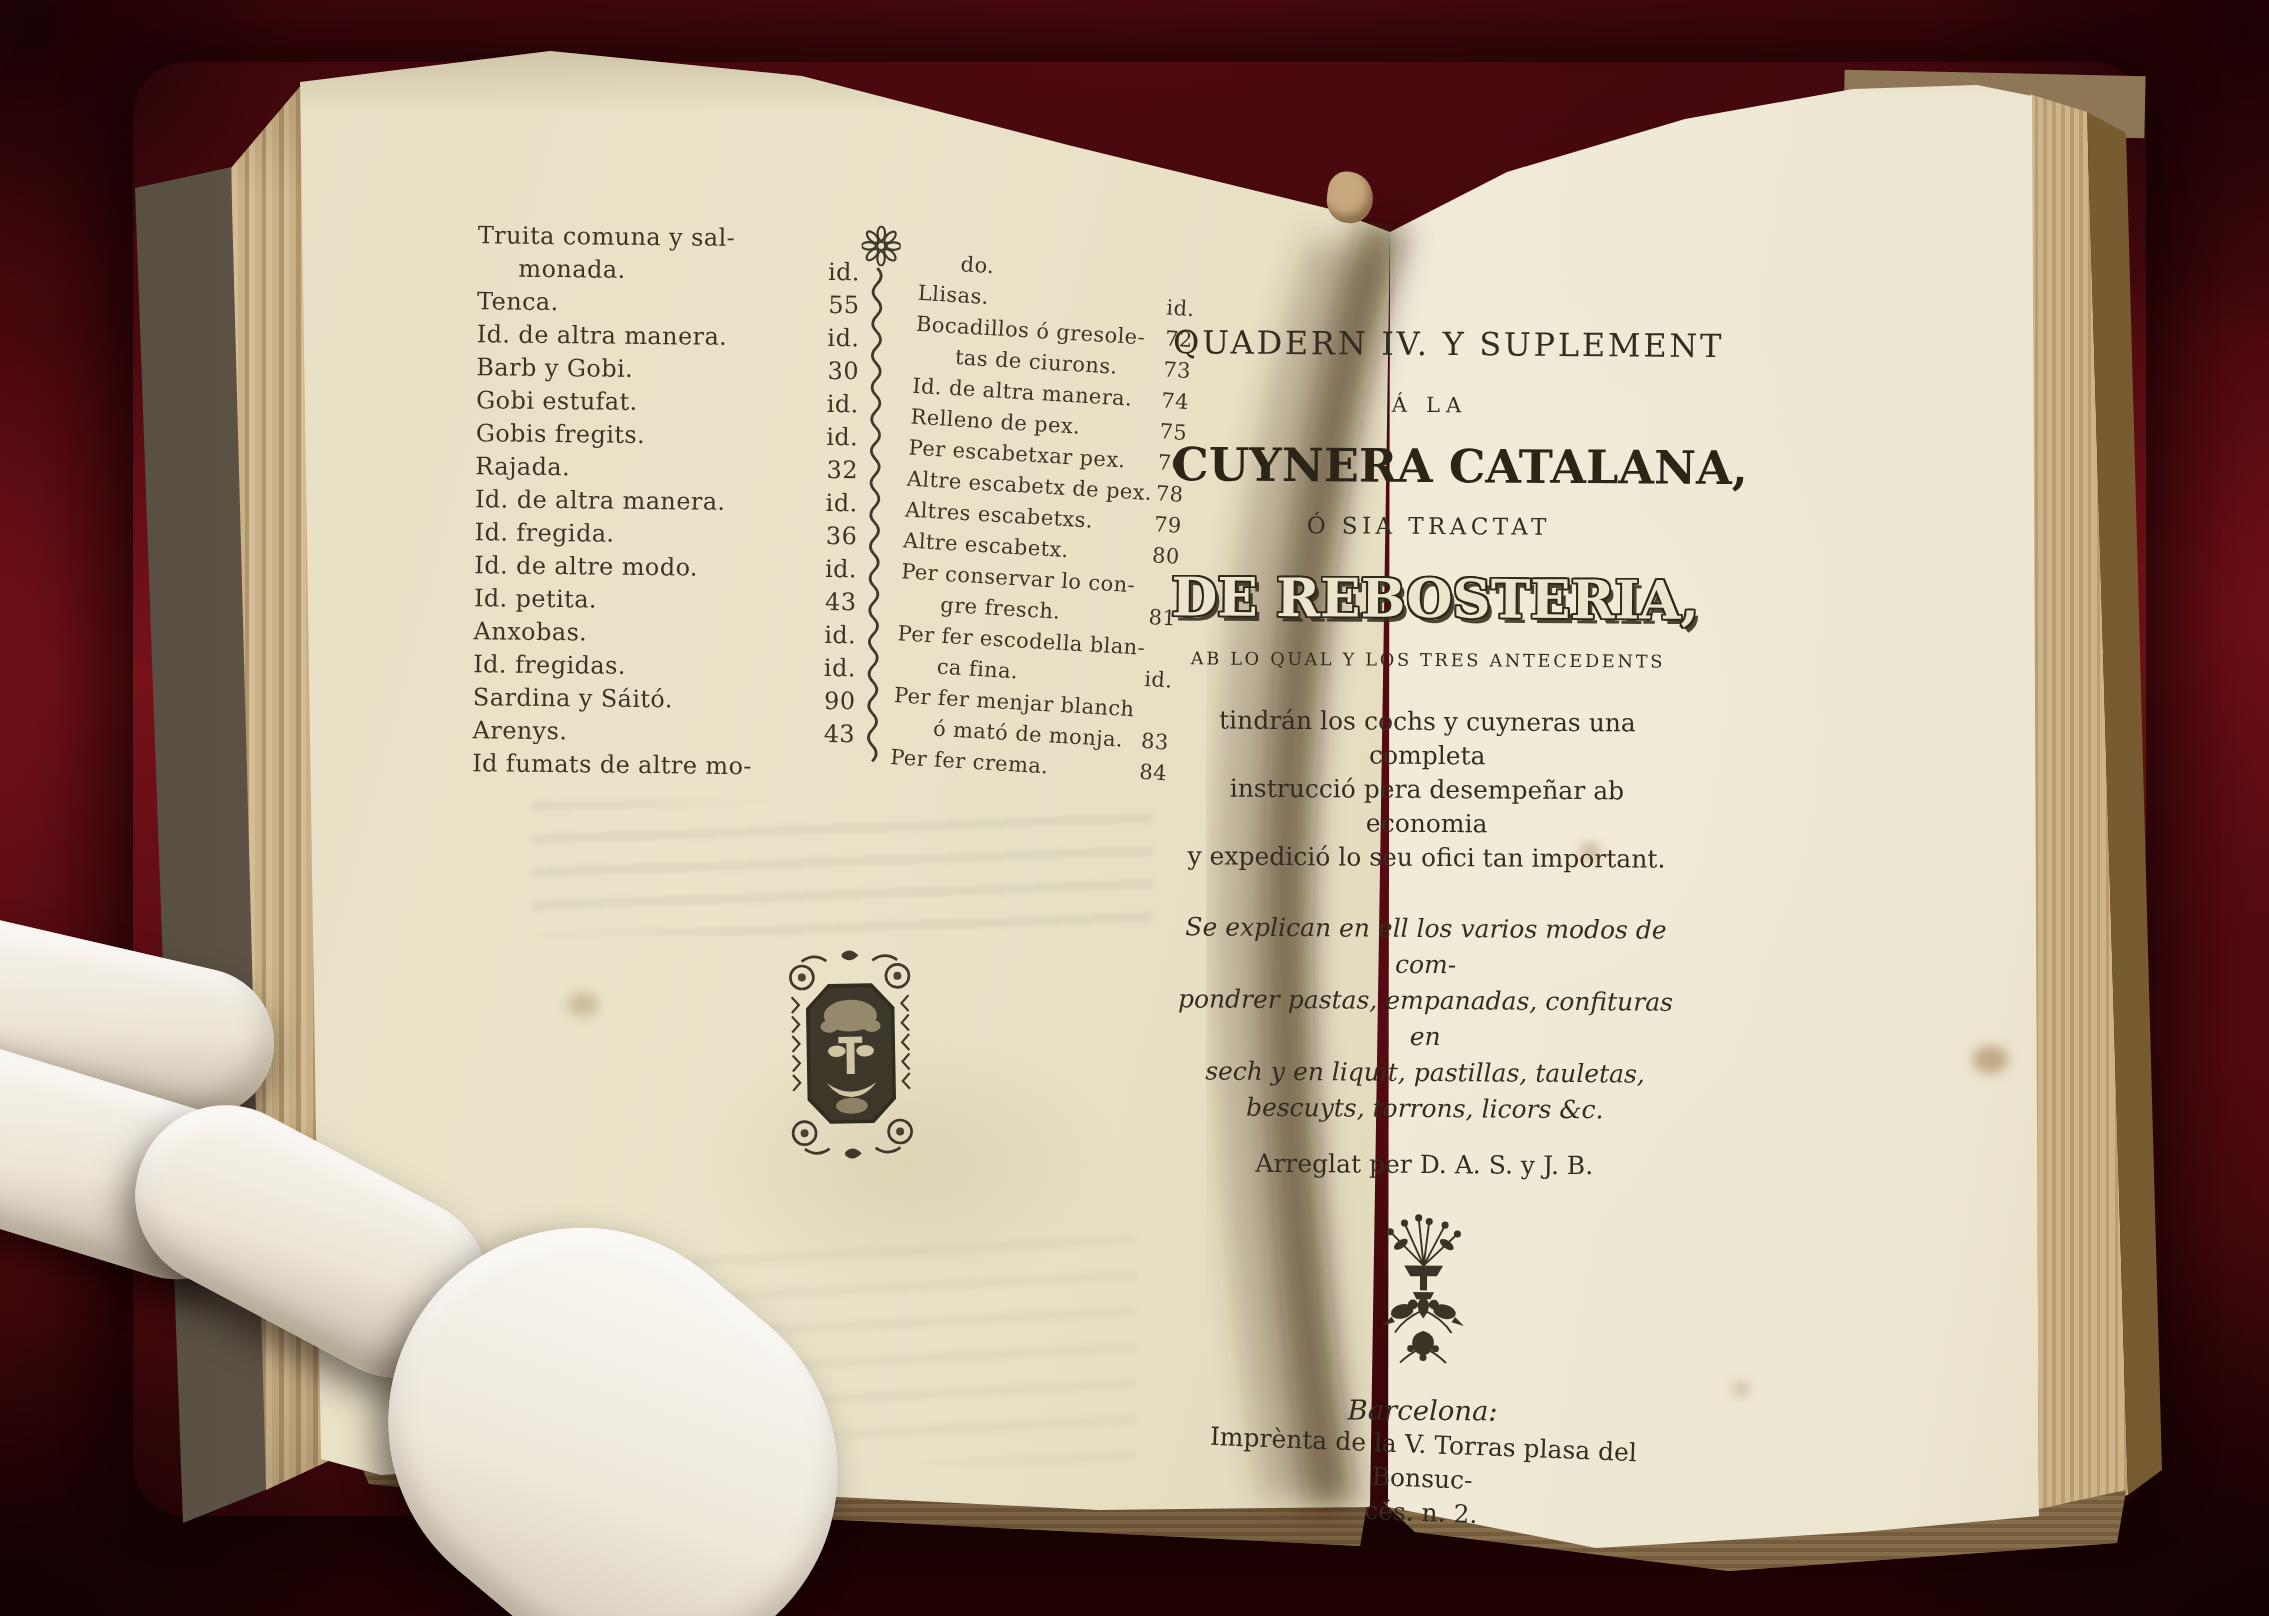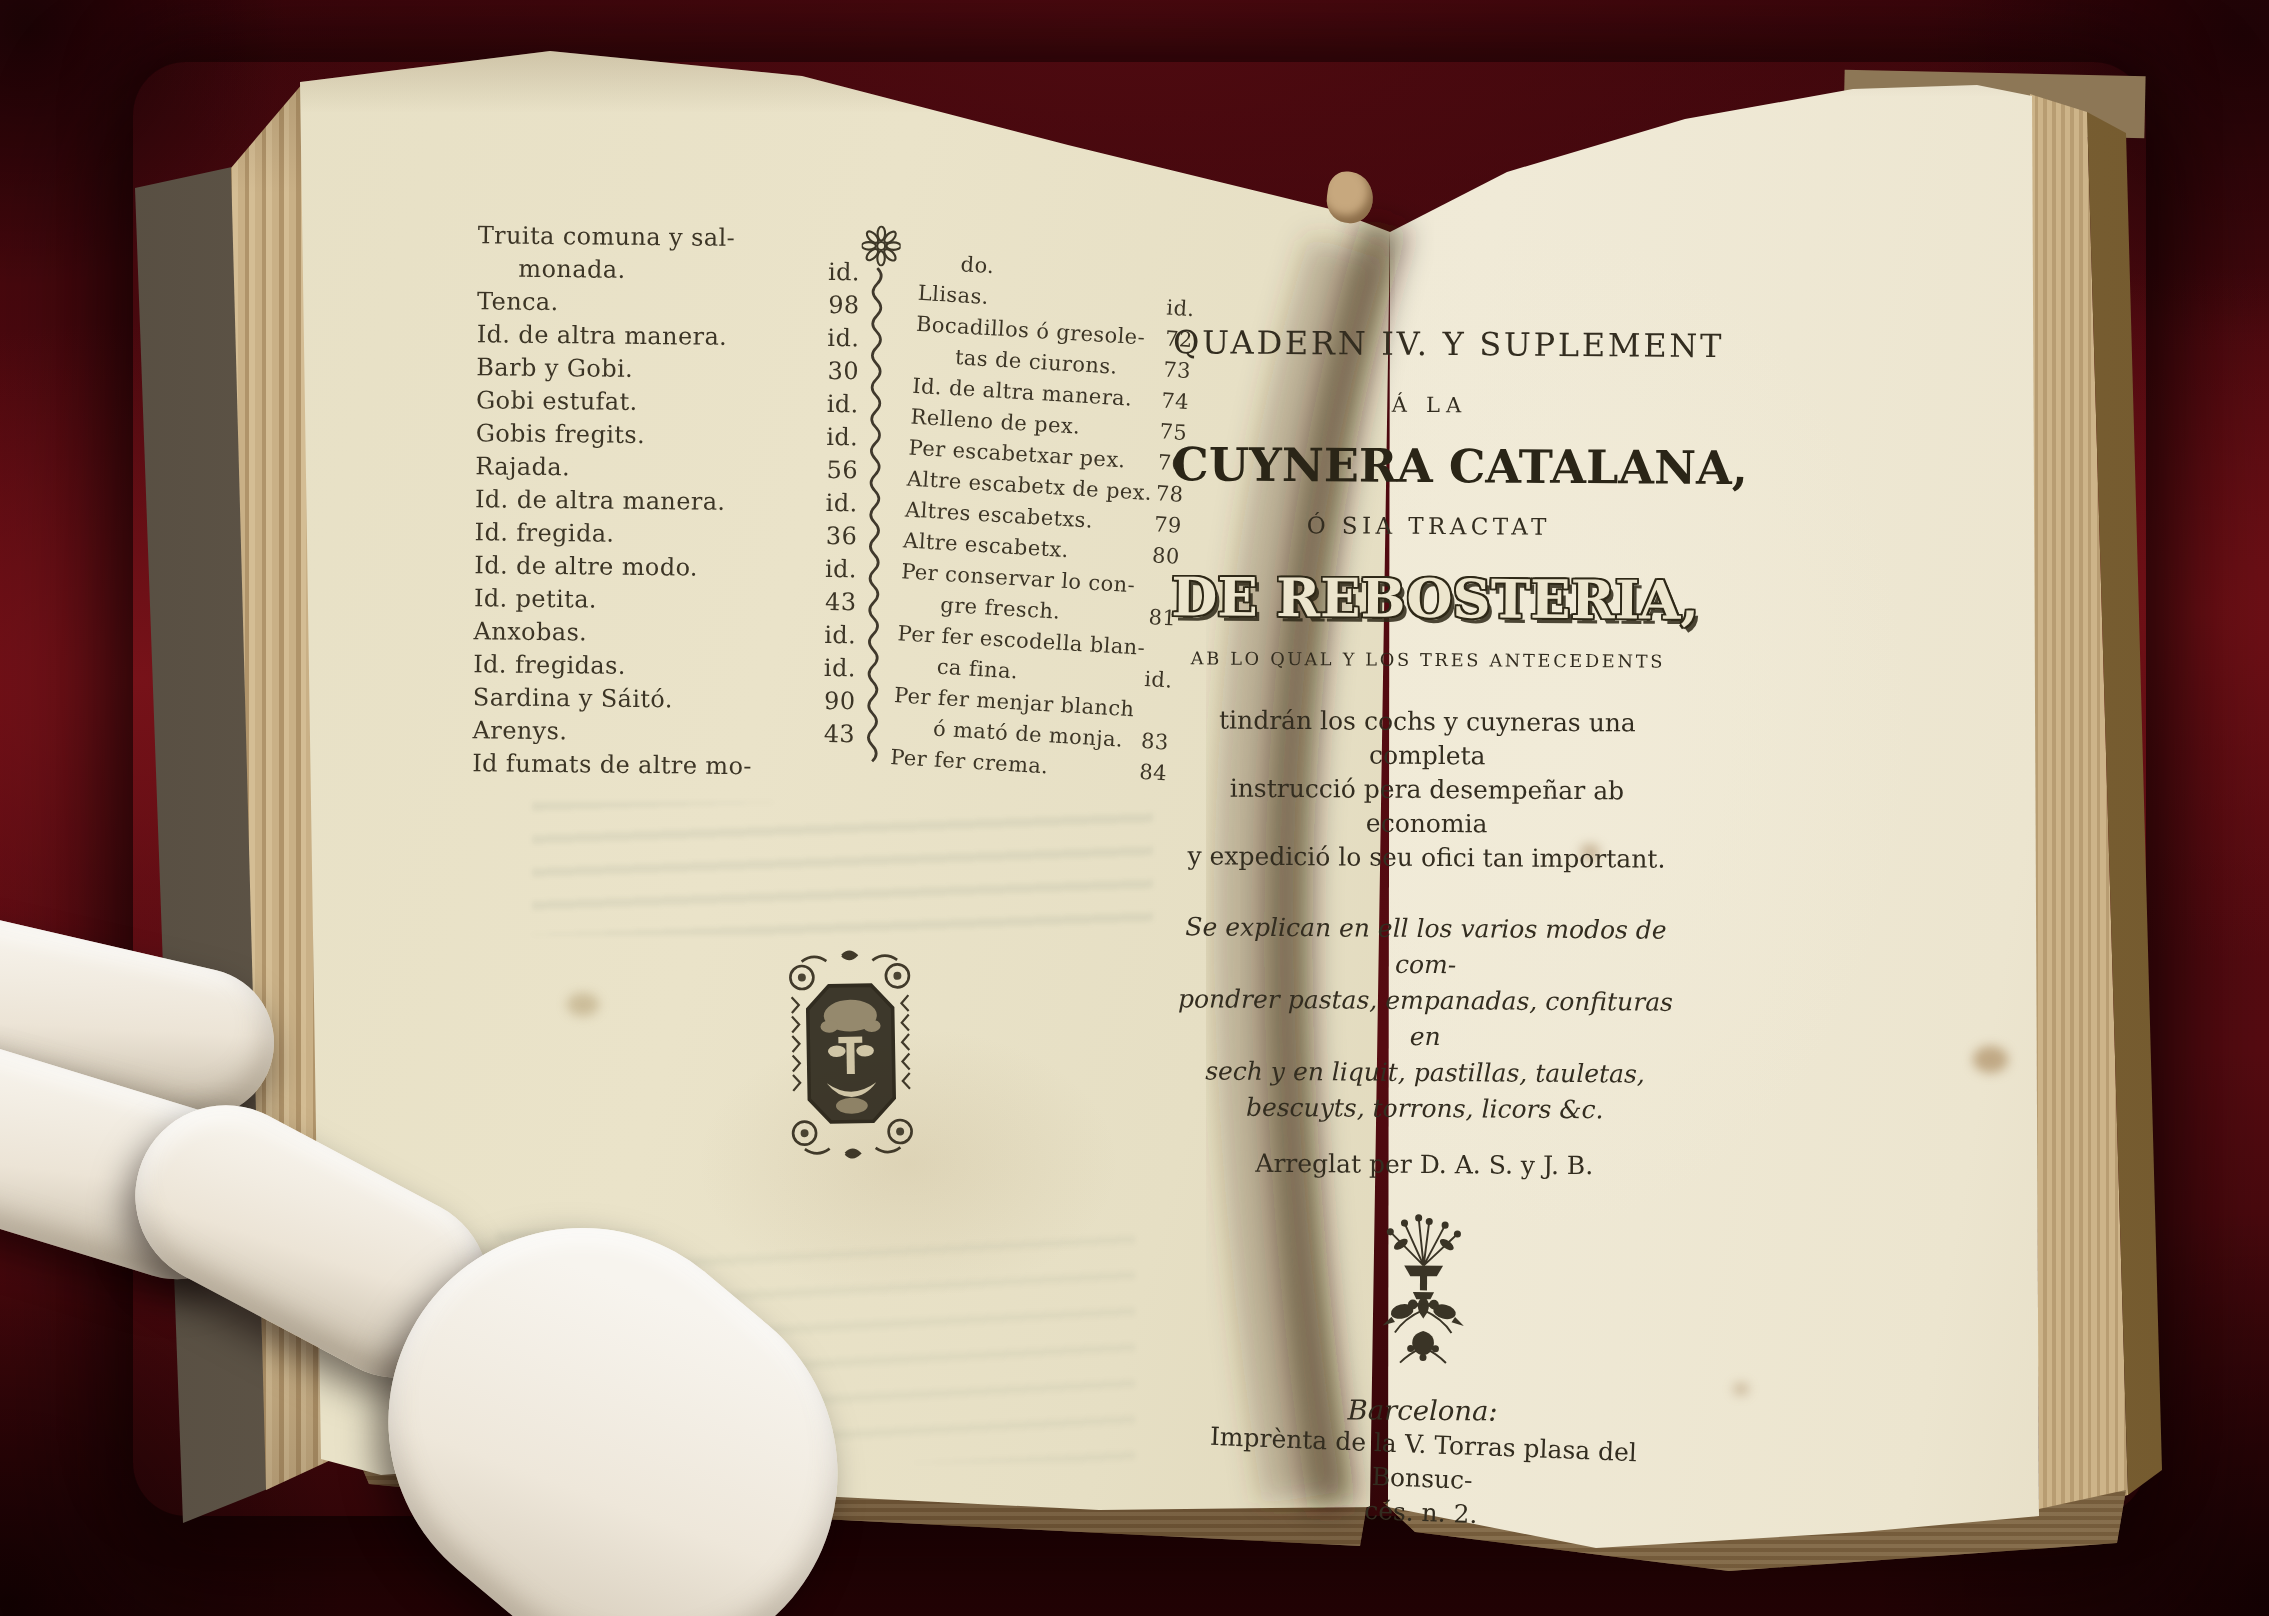--- a/index.html
+++ b/index.html
@@ -164,21 +164,21 @@
           <span class="num"></span>
         </div>
 
         <div class="idx-row indent">
           <span class="lbl">monada.</span>
           <span class="num">id.</span>
         </div>
 
         <div class="idx-row">
           <span class="lbl">Tenca.</span>
-          <span class="num">98</span>
+          <span class="num">55</span>
         </div>
 
         <div class="idx-row">
           <span class="lbl">Id. de altra manera.</span>
           <span class="num">id.</span>
         </div>
 
         <div class="idx-row">
           <span class="lbl">Barb y Gobi.</span>
           <span class="num">30</span>
@@ -189,21 +189,21 @@
           <span class="num">id.</span>
         </div>
 
         <div class="idx-row">
           <span class="lbl">Gobis fregits.</span>
           <span class="num">id.</span>
         </div>
 
         <div class="idx-row">
           <span class="lbl">Rajada.</span>
-          <span class="num">56</span>
+          <span class="num">32</span>
         </div>
 
         <div class="idx-row">
           <span class="lbl">Id. de altra manera.</span>
           <span class="num">id.</span>
         </div>
 
         <div class="idx-row">
           <span class="lbl">Id. fregida.</span>
           <span class="num">36</span>

